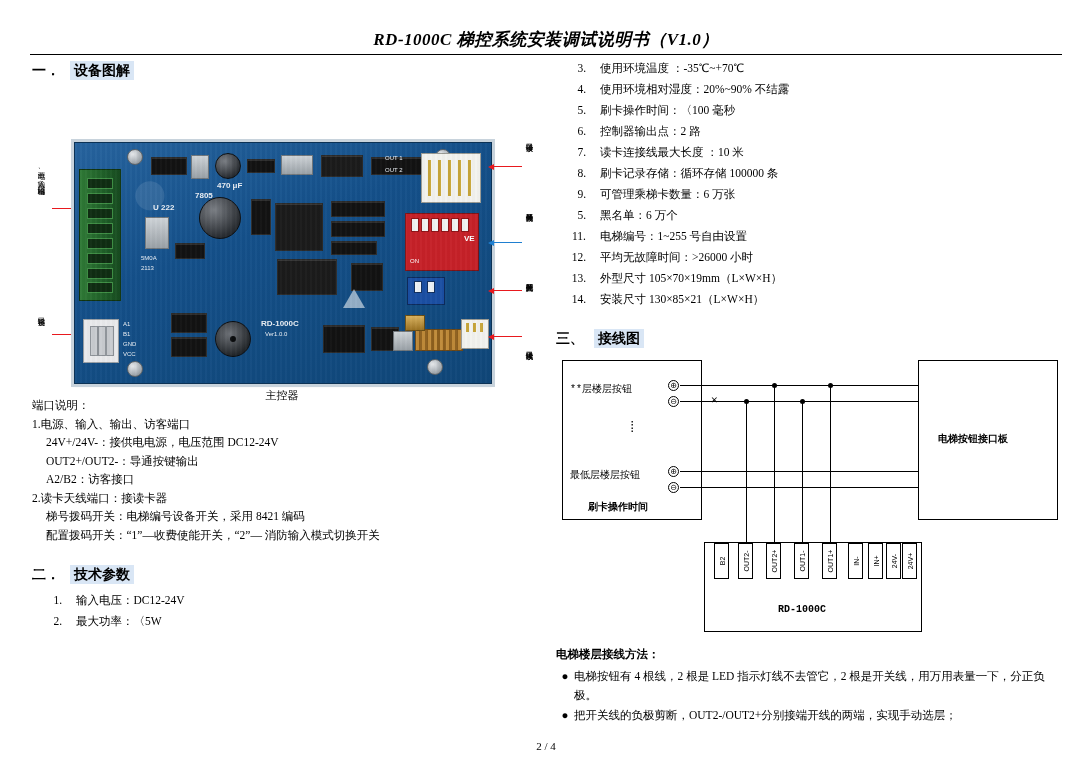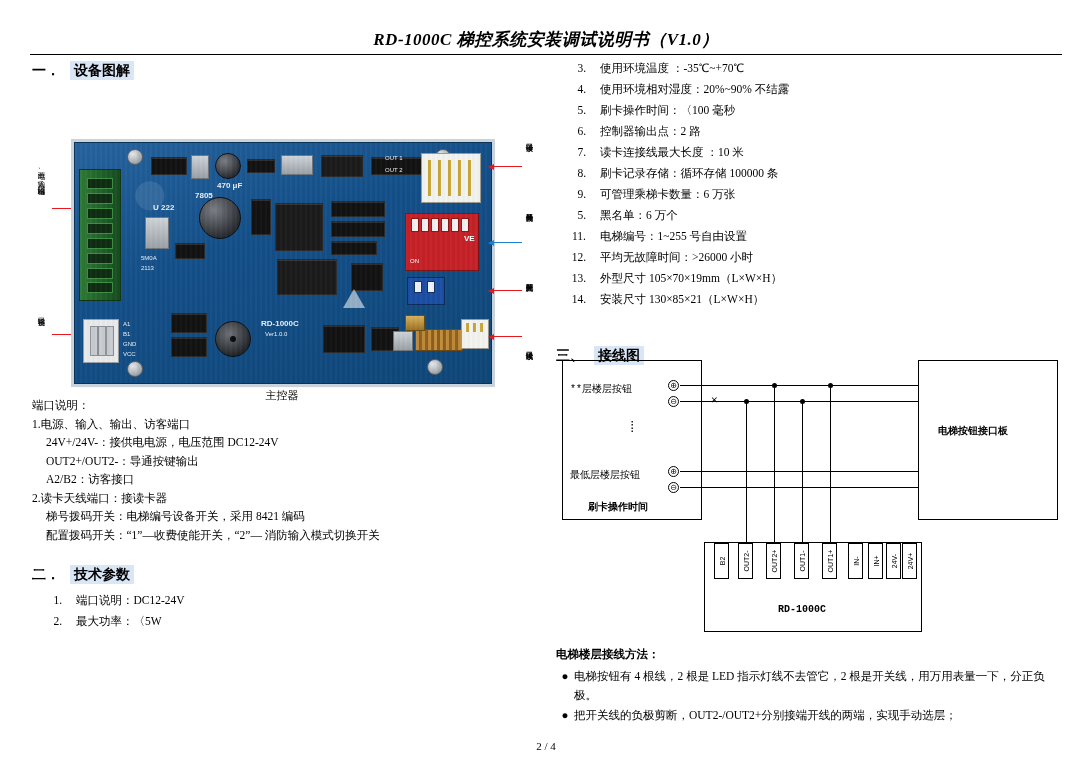--- a/index.html
+++ b/index.html
@@ -345,21 +345,21 @@
       <div class="row ind1">配置拨码开关：“1”—收费使能开关，“2”— 消防输入模式切换开关</div>
     </div>
 
     <div class="sec-head" style="margin-top:22px;">
       <span class="num">二．</span><span class="hl">技术参数</span>
     </div>
 
     <div class="numlist">
       <div class="item">
           <div class="n">1.</div>
-          <div class="t">端口说明：DC12-24V</div>
+          <div class="t">输入电压：DC12-24V</div>
         </div>
       <div class="item">
           <div class="n">2.</div>
           <div class="t">最大功率：〈5W</div>
         </div>
     </div>
   </div>
 
   <div class="col-right">
     <div class="numlist" style="margin-top:0;">
@@ -406,41 +406,41 @@
       <div class="item">
           <div class="n">13.</div>
           <div class="t">外型尺寸      105×70×19mm（L×W×H）</div>
         </div>
       <div class="item">
           <div class="n">14.</div>
           <div class="t">安装尺寸      130×85×21（L×W×H）</div>
         </div>
     </div>
 
-    <div class="sec-head" style="margin-top:37px;">
+    <div class="sec-head" style="margin-top:20px;">
       <span class="num">三、</span><span class="hl">接线图</span>
     </div>
   </div>
 
   <div class="wire">
 
     <div class="wbox" style="left:6px; top:0; width:138px; height:158px;"></div>
     <div class="wtext" style="left:14px; top:22px;">**层楼层按钮</div>
     <div class="term" style="left:112px; top:20px;">⊕</div>
     <div class="term" style="left:112px; top:36px;">⊖</div>
 
     <div class="wtext" style="left:14px; top:108px;">最低层楼层按钮</div>
     <div class="term" style="left:112px; top:106px;">⊕</div>
     <div class="term" style="left:112px; top:122px;">⊖</div>
     <div class="wtext b" style="left:32px; top:140px;">刷卡操作时间</div>
 
     <div class="wtext" style="left:72px; top:60px; font-size:14px; letter-spacing:2px;">⁞</div>
 
     <div class="wbox" style="left:362px; top:0; width:138px; height:158px;"></div>
-    <div class="wtext b" style="left:382px; top:64px;">电梯按钮接口板</div>
+    <div class="wtext b" style="left:382px; top:72px;">电梯按钮接口板</div>
 
     <div class="wline" style="left:124px; top:25px; width:238px; height:1px;"></div>
     <div class="wline" style="left:124px; top:41px; width:238px; height:1px;"></div>
     <div class="wline" style="left:124px; top:111px; width:238px; height:1px;"></div>
     <div class="wline" style="left:124px; top:127px; width:238px; height:1px;"></div>
 
     <div class="wline" style="left:190px; top:41px; width:1px; height:142px;"></div>
     <div class="wline" style="left:218px; top:25px; width:1px; height:158px;"></div>
     <div class="wline" style="left:246px; top:41px; width:1px; height:142px;"></div>
     <div class="wline" style="left:274px; top:25px; width:1px; height:158px;"></div>

